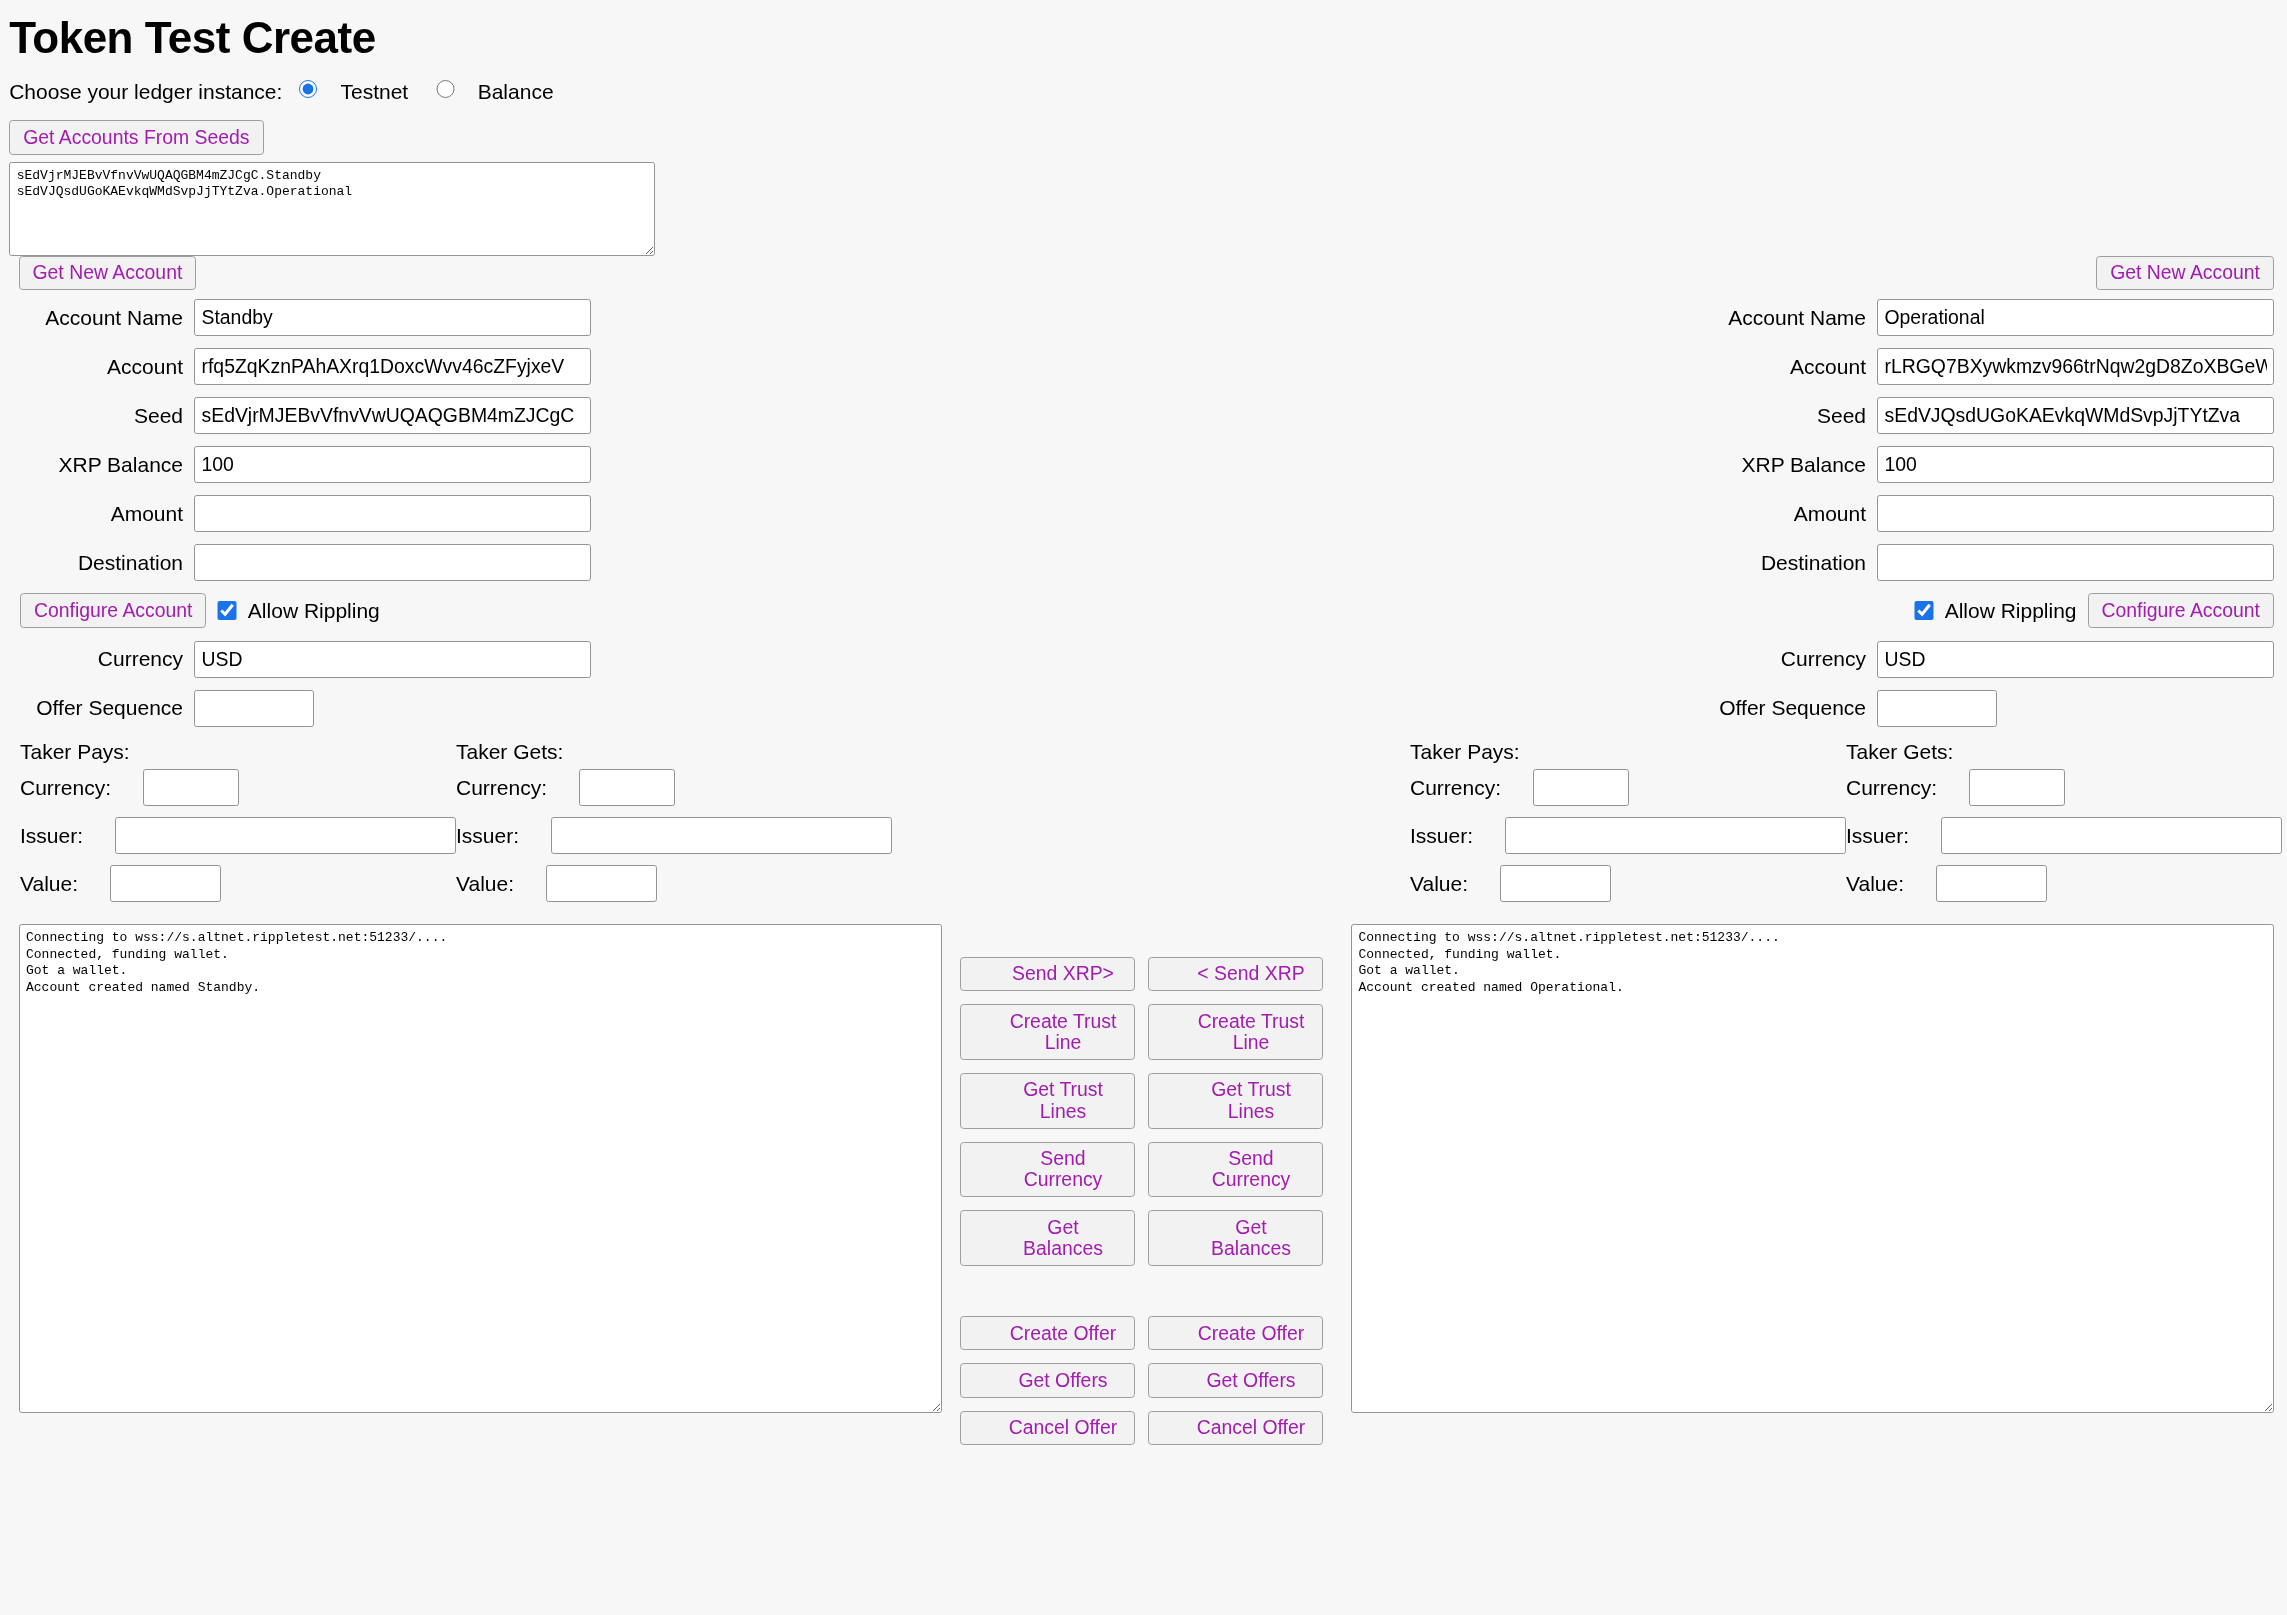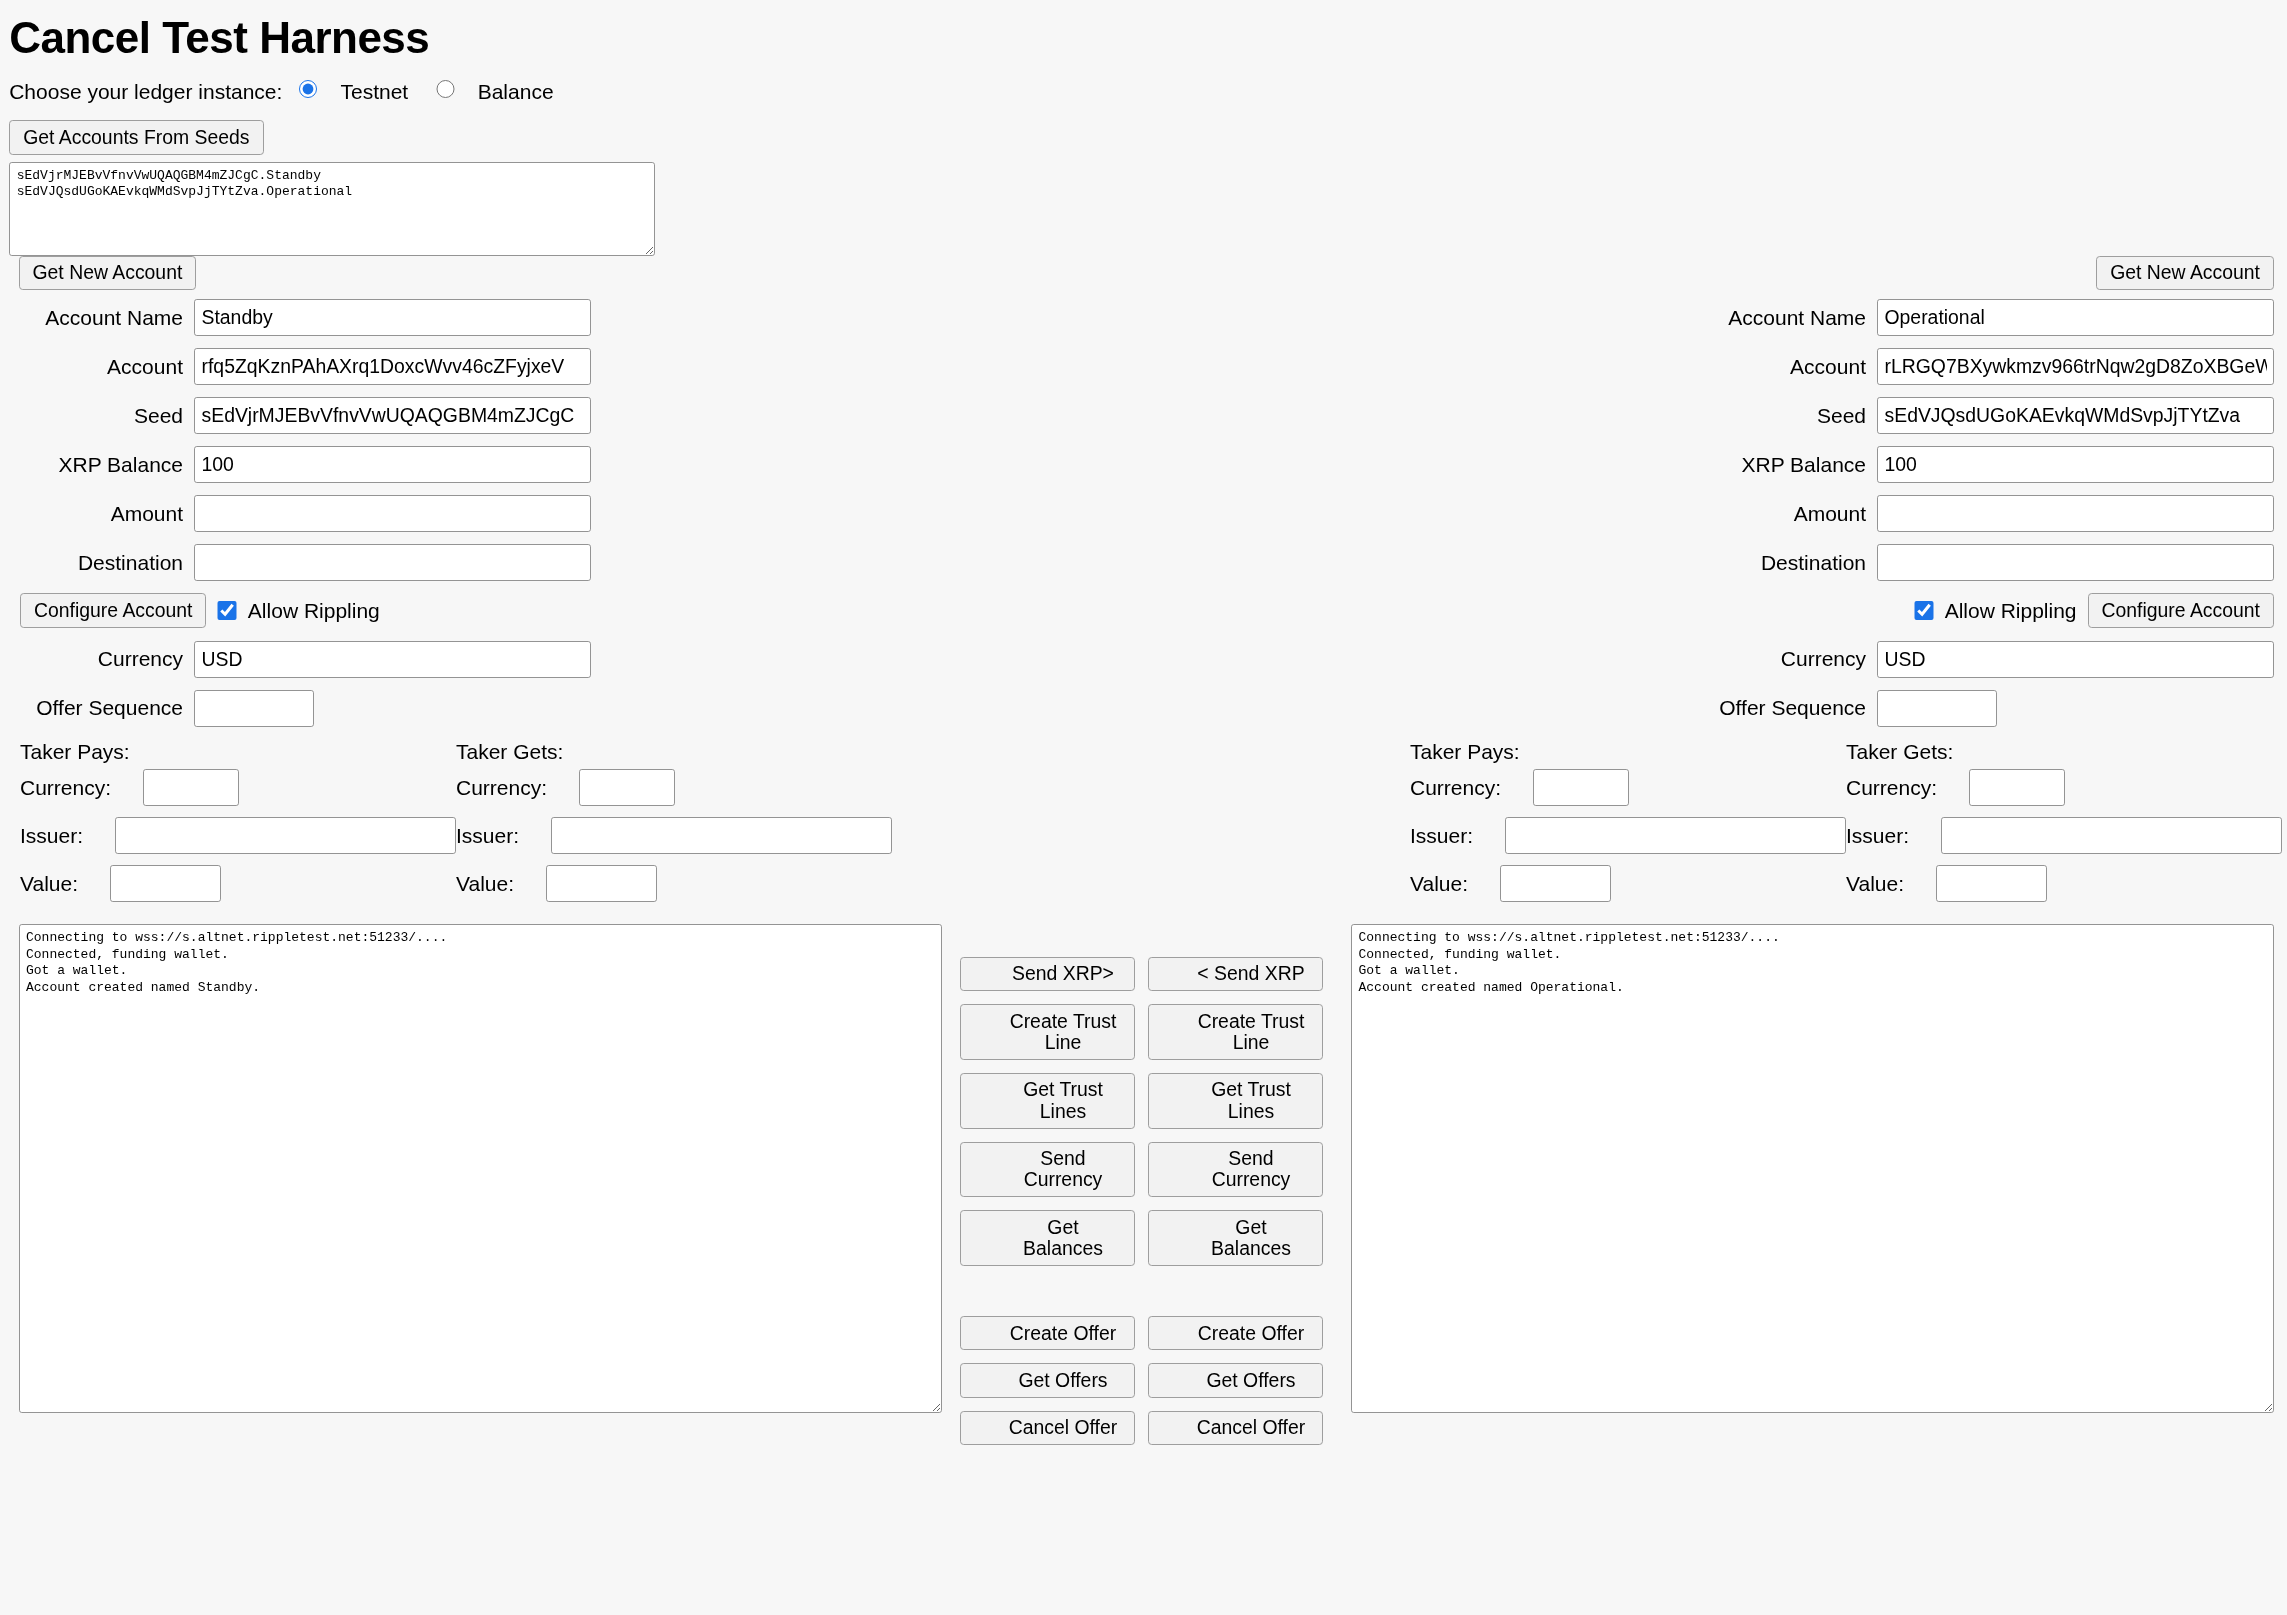--- a/index.html
+++ b/index.html
@@ -46,21 +46,21 @@
     margin: 0;
     accent-color: #1a73e8;
   }
   button {
     font-family: "Liberation Sans", sans-serif;
     font-size: 19.4px;
     background: #f2f2f2;
     border: 0.9px solid #9e9e9e;
     border-radius: 3.7px;
     padding: 5.5px 13px;
-    color: #000000;
+    color: #a21caf;
     cursor: pointer;
     line-height: 1.1;
   }
   input[type=text] {
     font-family: "Liberation Sans", sans-serif;
     font-size: 19.4px;
     border: 0.9px solid #949494;
     border-radius: 2.8px;
     background: #fff;
     padding: 3.7px 6.5px;
@@ -196,21 +196,21 @@
   .mid-gap { height: 24px; }
 
   .right-pad { padding-right: 13px; }
   .row-right { justify-content: flex-end; }
 </style>
 </head>
 <body>
 
 
 
-<h1 class="page-title">Cancel Test Harness</h1>
+<h1 class="page-title">Token Test Create</h1>
 
 <div class="ledger-row">
   <span class="label">Choose your ledger instance:</span>
   <label class="radio-wrap">
     <input type="radio" name="ledger" checked="" style="">
     <span>Testnet</span>
   </label>
   <label class="radio-wrap">
     <input type="radio" name="ledger" style="">
     <span>Balance</span>

